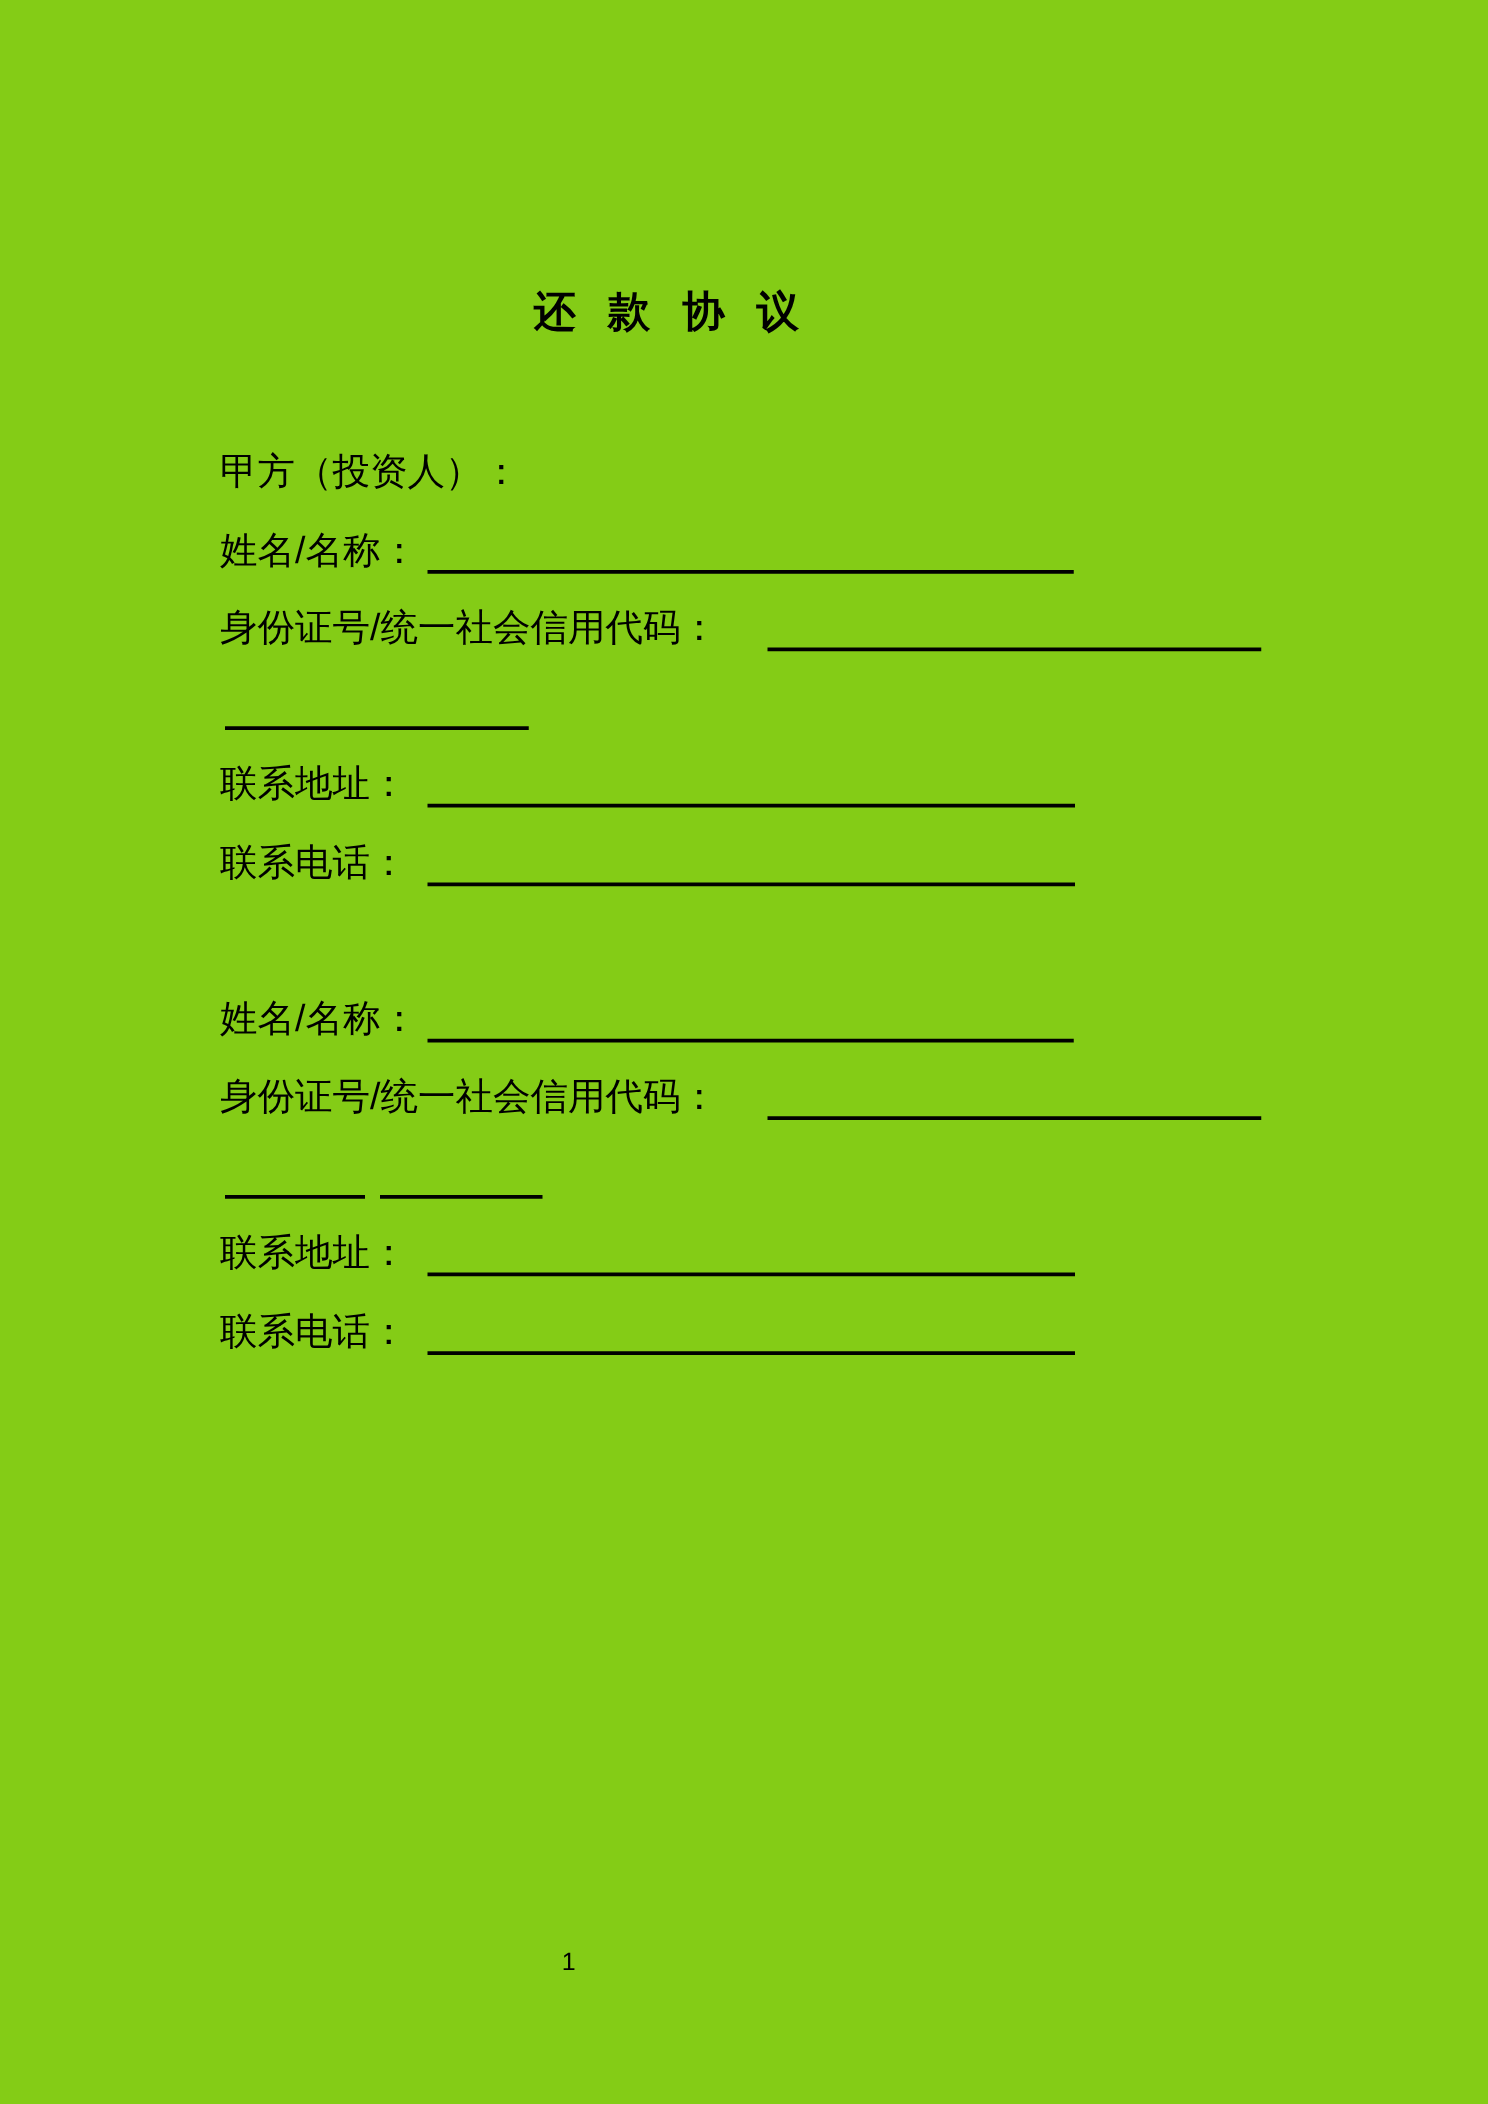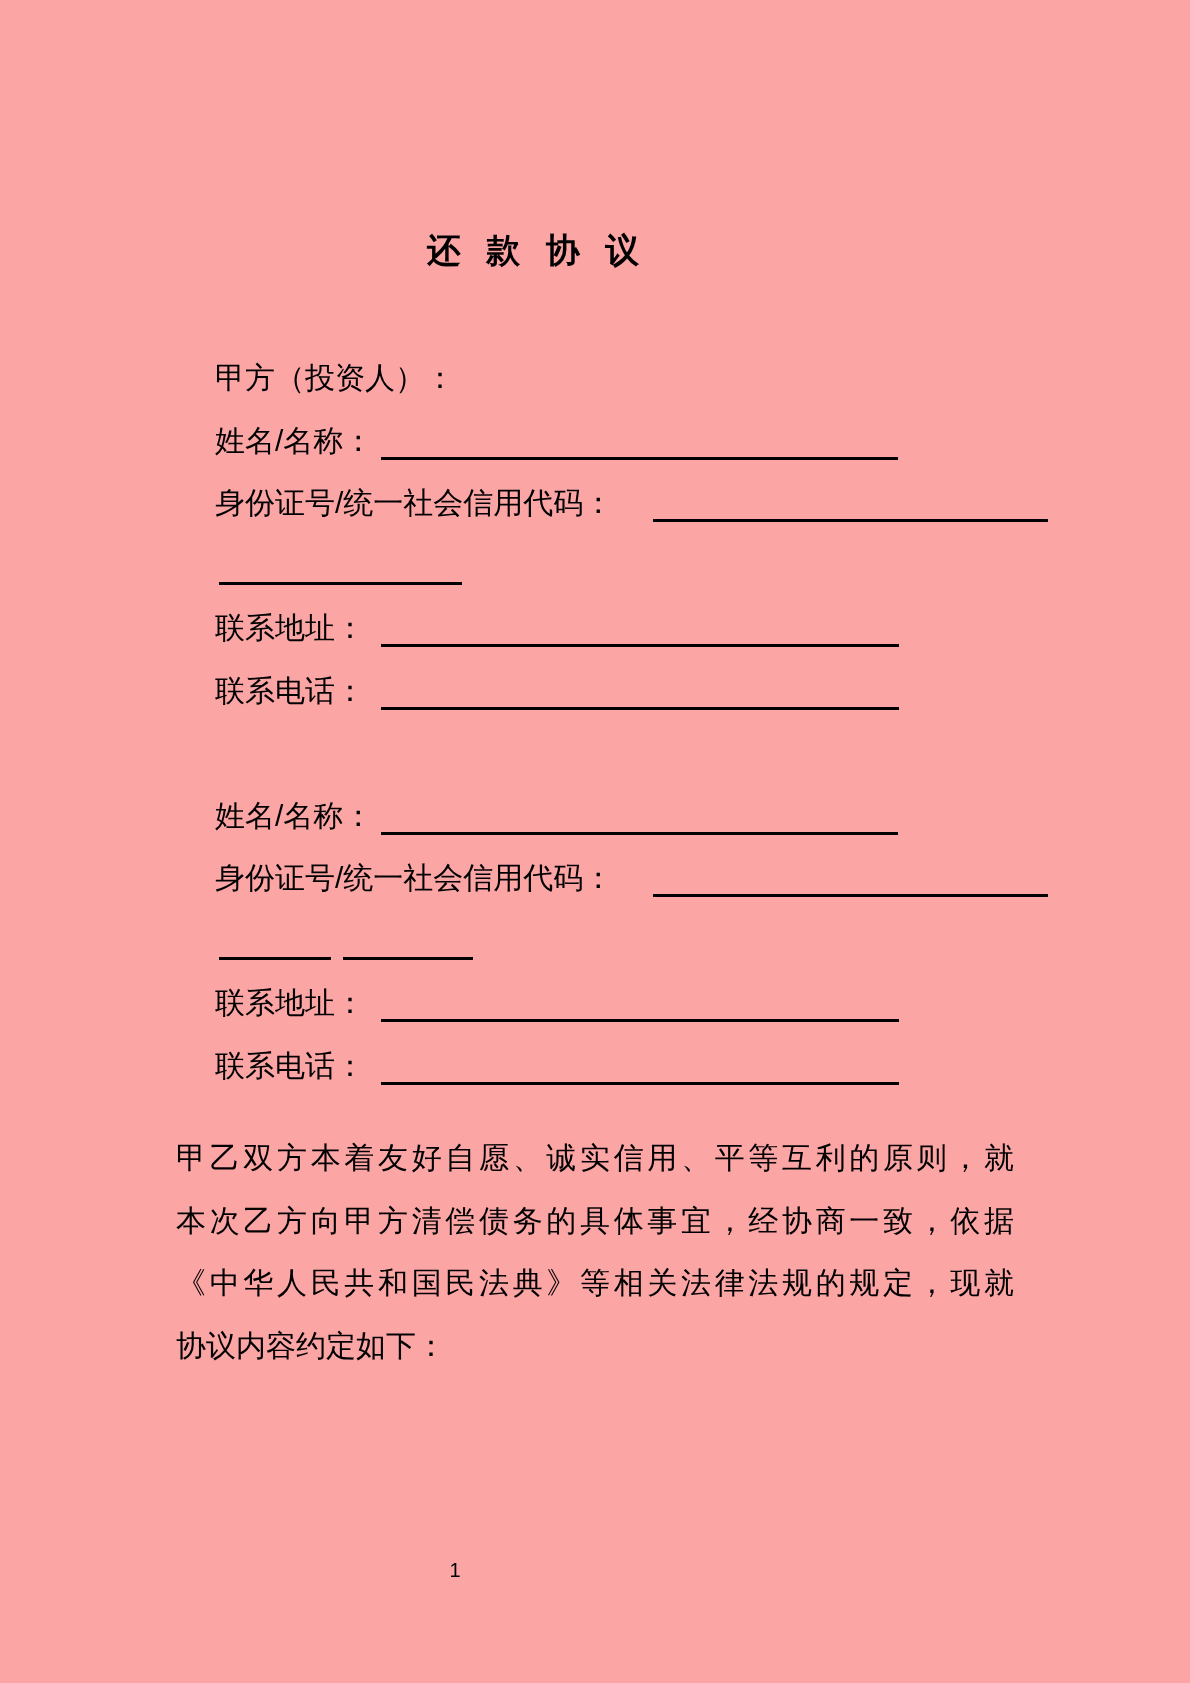--- a/index.html
+++ b/index.html
@@ -4,21 +4,21 @@
 <style>
   html, body {
     margin: 0;
     padding: 0;
     background: #ffffff;
   }
   .page {
     position: relative;
     width: 1190px;
     height: 1683px;
-    background: #fca5a5;
+    background: #84cc16;
     color: #000000;
     font-family: "Liberation Sans", sans-serif;
     overflow: hidden;
   }
   .content {
     position: absolute;
     left: 176px;
     top: 0;
     width: 838px;
   }
@@ -28,21 +28,20 @@
     line-height: 34px;
     font-size: 34px;
     font-weight: bold;
     text-align: center;
     transform: translateX(-62px);
     word-spacing: 16px;
     white-space: pre;
   }
   .rows {
     margin-top: 80px;
-    margin-left: 39px;
   }
   .row {
     height: 62.5px;
     line-height: 62.5px;
     font-size: 30px;
     white-space: nowrap;
   }
   .spacer-row {
     height: 62.5px;
   }
@@ -134,23 +133,17 @@
       <div class="row">
         <span>联系地址：</span><span class="blank w-addr"></span>
       </div>
 
       <div class="row">
         <span>联系电话：</span><span class="blank w-addr"></span>
       </div>
 
     </div>
 
-    <div class="preamble">
-      <div class="para-line">甲乙双方本着友好自愿、诚实信用、平等互利的原则，就</div>
-      <div class="para-line">本次乙方向甲方清偿债务的具体事宜，经协商一致，依据</div>
-      <div class="para-line">《中华人民共和国民法典》等相关法律法规的规定，现就</div>
-      <div class="para-line last">协议内容约定如下：</div>
-    </div>
 
   </div>
 
   <div class="page-number">1</div>
 </div>
 
 </body></html>

